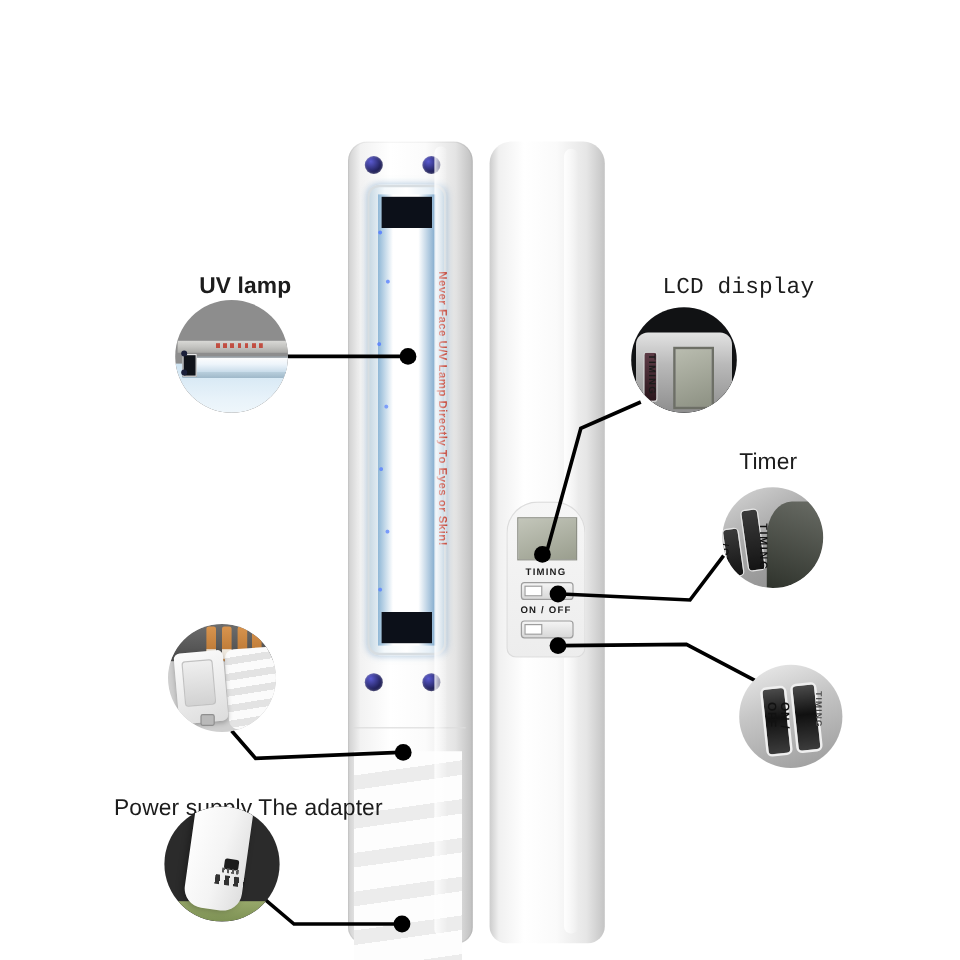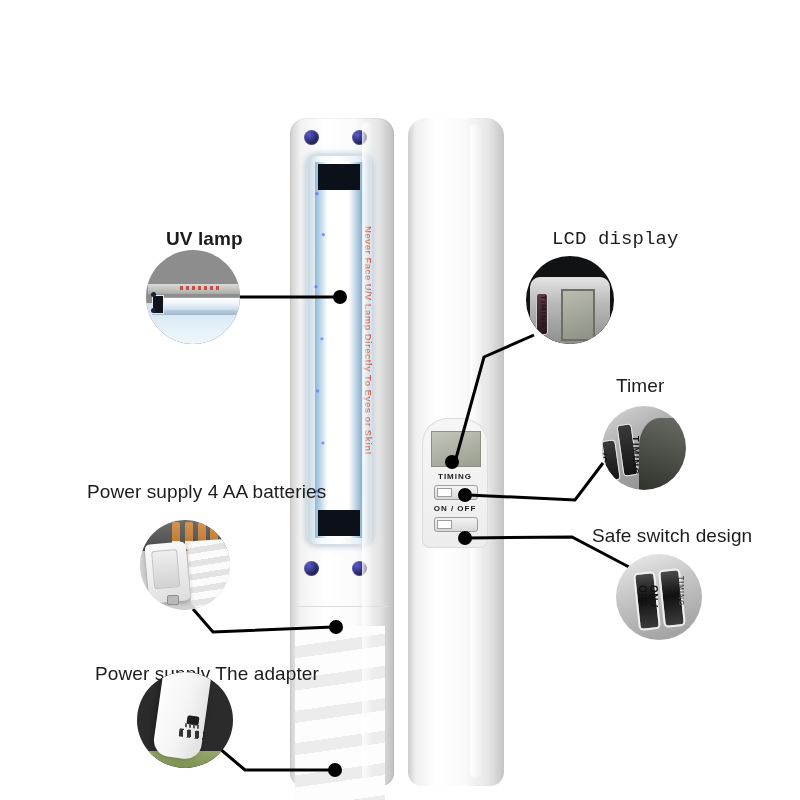--- a/index.html
+++ b/index.html
@@ -235,23 +235,21 @@
       <circle cx="335" cy="770" r="7"></circle>
     </g>
   </svg>
 
   <div class="label" style="left:166px;top:228px;font-weight:bold;">UV lamp</div>
 
   <div class="label" style="left:552px;top:228px;font-family:Liberation Mono, monospace;">LCD display</div>
 
   <div class="label" style="left:616px;top:375px;">Timer</div>
 
-  <div class="label" style="left:592px;top:525px;">Safe switch design</div>
-
-  <div class="label" style="left:87px;top:481px;">Power supply 4 AA batteries</div>
+
 
   <div class="label" style="left:95px;top:663px;">Power supply The adapter</div>
 
   <div class="inset ins-uv" style="left:146px;top:250px;width:94px;height:94px;">
     <div class="inset-inner">
       <div class="sky"></div>
       <div class="bar"></div>
       <div class="redtxt"></div>
       <div class="tube"></div>
       <div class="tube2"></div>

